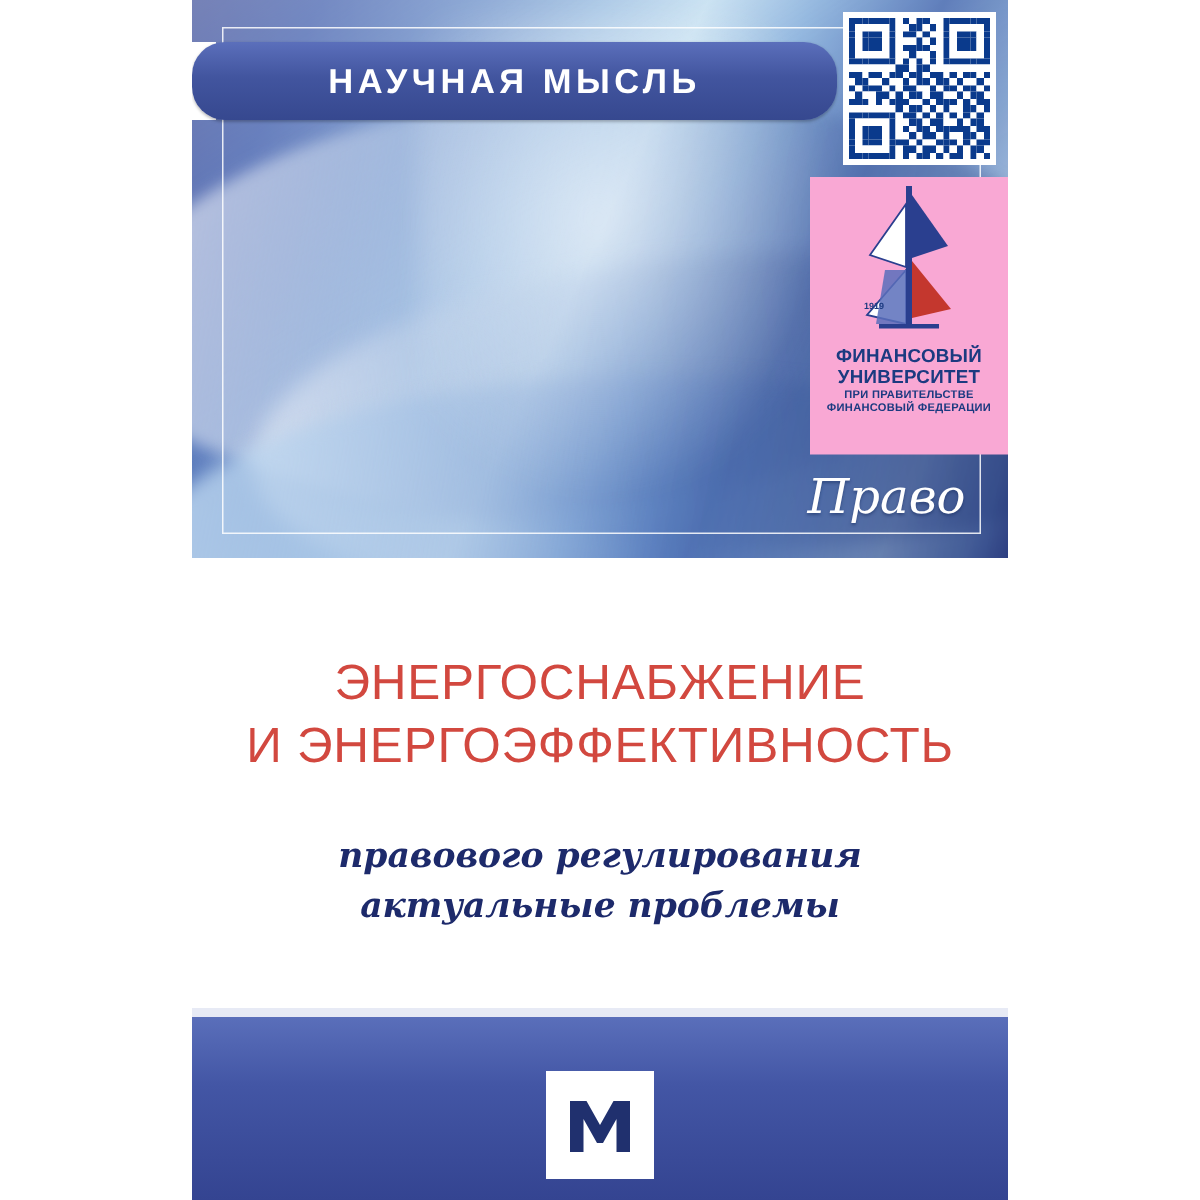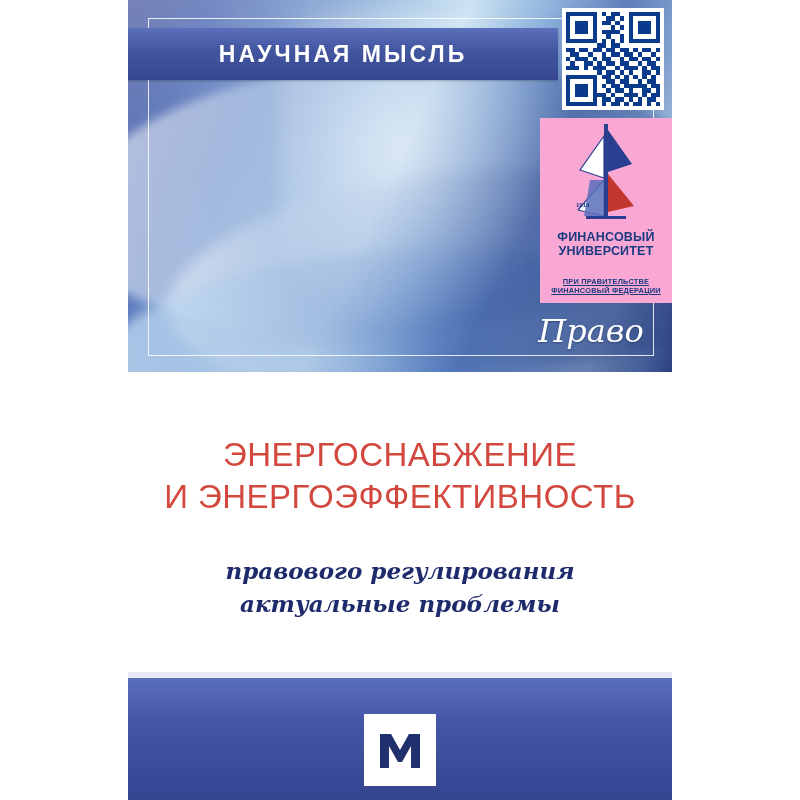--- a/index.html
+++ b/index.html
@@ -91,20 +91,21 @@
     position: absolute;
     left: 0px;
     top: 28px;
     width: 430px;
     height: 52px;
     background: linear-gradient(180deg, #5b6fbb 0%, #42559f 45%, #36488f 100%);
     display: flex;
     align-items: center;
     justify-content: center;
     box-shadow: 0 1px 2px rgba(0,0,0,0.25);
+    border-radius: 22px;
   }
   .series-band .label {
     color: #ffffff;
     font-size: 23px;
     font-weight: bold;
     letter-spacing: 3px;
     white-space: nowrap;
   }
   .series-band::before {
     content: "";
@@ -177,23 +178,22 @@
     font-size: 12.5px;
     line-height: 1.12;
     letter-spacing: 0.2px;
   }
   .uni-sub {
     text-align: center;
     color: #1b3a80;
     font-weight: bold;
     font-size: 7.4px;
     line-height: 1.2;
-    margin-top: 20px;
+    margin-top: 1px;
     letter-spacing: 0.2px;
-    text-decoration: underline;
   }
 
   
   .pravo {
     position: absolute;
     left: 398px;
     top: 308px;
     width: 130px;
     height: 46px;
     display: flex;

